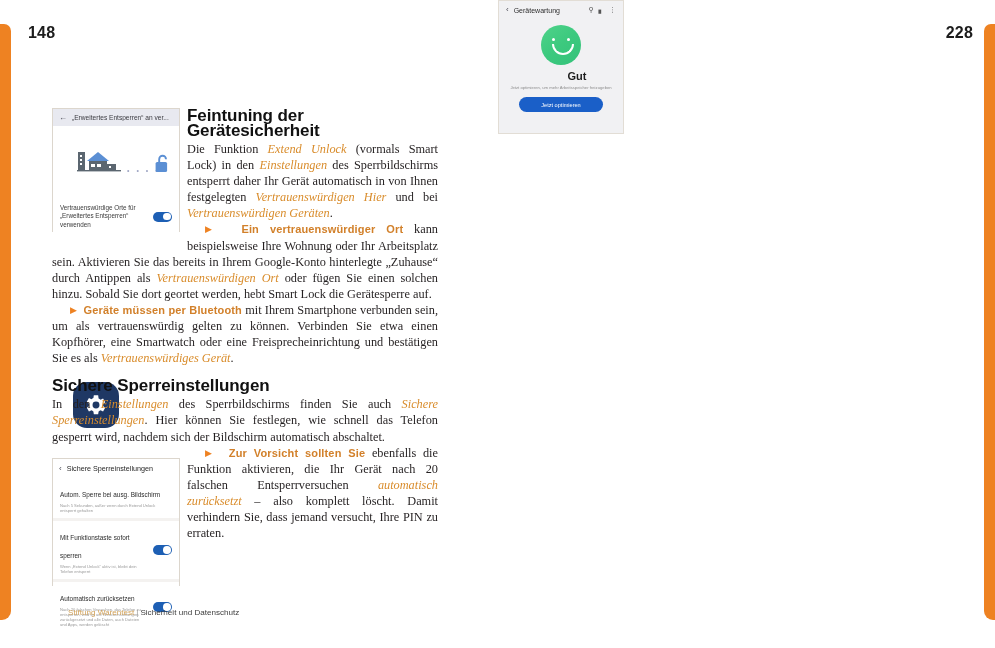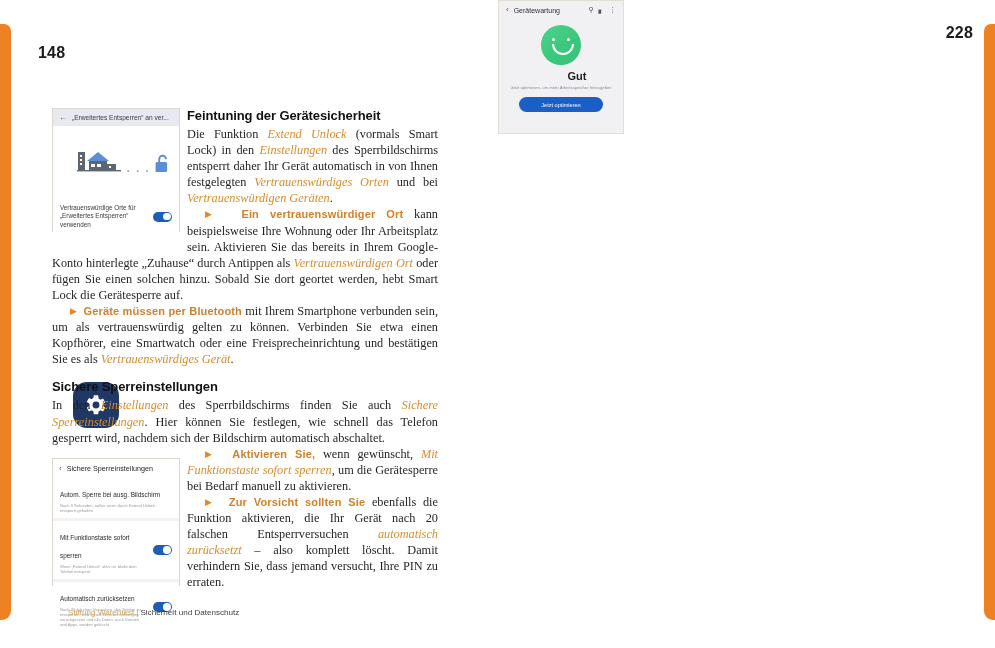--- a/index.html
+++ b/index.html
@@ -10,33 +10,33 @@
   }
   .page{position:absolute;inset:0;background:#fff;}
 
   
   .tab{position:absolute;background:#ee8222;}
   .tab-left{left:0;top:24px;width:11px;height:596px;border-top-right-radius:7px;border-bottom-right-radius:9px;}
   .tab-right{right:0;top:24px;width:11px;height:596px;border-top-left-radius:7px;border-bottom-left-radius:9px;}
 
   
   .folio{position:absolute;top:24px;font-family:"Liberation Sans",sans-serif;font-weight:bold;font-size:16px;color:#1c1c1c;letter-spacing:.2px;}
-  .folio-left{left:38px;margin-top:20px;}
+  .folio-left{left:28px;}
   .folio-right{right:22px;}
 
   
   .spread-left{position:absolute;left:0;top:0;width:497px;height:648px;}
   .spread-right{position:absolute;left:498px;top:0;width:497px;height:648px;}
 
   .col{position:absolute;font-size:12.3px;line-height:16.1px;color:#231f20;text-align:justify;}
   .col-left{left:52px;top:108px;width:386px;}
 
   h3.sub{
     font-family:"Liberation Sans",sans-serif;
-    font-weight:bold;font-size:13px;color:#111;margin:0 0 3px 0;line-height:15px;
+    font-weight:bold;font-size:17px;color:#111;margin:0 0 3px 0;line-height:15px;
     text-align:left;letter-spacing:-0.1px;
   }
   p{margin:0;text-align:justify;text-justify:inter-word;hyphens:manual;}
   .ital{font-style:italic;color:#d98c2b;}
   .lead{font-family:"Liberation Sans",sans-serif;font-weight:bold;color:#d2802a;font-size:11px;letter-spacing:.15px;}
   .arrow{color:#ee8222;font-size:9px;vertical-align:1px;letter-spacing:0;}
   .indent{text-indent:18px;}
 
   
   .shape-img-1{float:left;width:135px;height:140px;shape-outside:inset(0);margin:0 0 0 0;}
@@ -172,35 +172,34 @@
         <span class="tgl"></span>
       </div>
     </div>
 
     <div class="col col-left">
       <div class="shape-img-1"></div>
 
       <h3 class="sub">Feintuning der Gerätesicherheit</h3>
 
 
-      <p><span>Die Funktion </span><span class="ital">Extend Unlock</span><span> (vormals Smart Lock) in den </span><span class="ital">Einstellungen</span><span> des Sperrbildschirms entsperrt daher Ihr Gerät automatisch in von Ihnen festgelegten </span><span class="ital">Vertrauenswürdiges Orten</span><span> und bei </span><span class="ital">Vertrauenswürdigen Geräten</span><span>.</span></p>
+      <p><span>Die Funktion </span><span class="ital">Extend Unlock</span><span> (vormals Smart Lock) in den </span><span class="ital">Einstellungen</span><span> des Sperrbildschirms entsperrt daher Ihr Gerät automatisch in von Ihnen festgelegten </span><span class="ital">Vertrauenswürdigen Hier</span><span> und bei </span><span class="ital">Vertrauenswürdigen Geräten</span><span>.</span></p>
 
       <p class="indent"><span class="arrow">▶</span>&nbsp; <span class="lead">Ein vertrauenswürdiger Ort</span><span> kann beispielsweise Ihre Wohnung oder Ihr Arbeitsplatz sein. Aktivieren Sie das bereits in Ihrem Google-Konto hinterlegte „Zuhause“ durch Antippen als </span><span class="ital">Vertrauenswürdigen Ort</span><span> oder fügen Sie einen solchen hinzu. Sobald Sie dort geortet werden, hebt Smart Lock die Gerätesperre auf.</span></p>
 
       <p class="indent"><span class="arrow">▶</span>&nbsp; <span class="lead">Geräte müssen per Bluetooth</span><span> mit Ihrem Smartphone verbunden sein, um als vertrauenswürdig gelten zu können. Verbinden Sie etwa einen Kopfhörer, eine Smartwatch oder eine Freisprecheinrichtung und bestätigen Sie es als </span><span class="ital">Vertrauenswürdiges Gerät</span><span>.</span></p>
 
       <div style="height:12px"></div>
 
       <h3 class="sub">Sichere Sperreinstellungen</h3>
 
       <p><span>In den </span><span class="ital">Einstellungen</span><span> des Sperrbildschirms finden Sie auch </span><span class="ital">Sichere Sperreinstellungen</span><span>. Hier können Sie festlegen, wie schnell das Telefon gesperrt wird, nachdem sich der Bildschirm automatisch abschaltet.</span></p>
 
       <div class="shape-img-2"></div>
 
-      <p class="indent"><span class="arrow">▶</span>&nbsp; <span class="lead">Aktivieren Sie,</span><span> wenn gewünscht, </span><span class="ital">Mit Funktionstaste sofort sperren</span><span>, um die Gerätesperre bei Bedarf manuell zu aktivieren.</span></p>
 
       <p class="indent"><span class="arrow">▶</span>&nbsp; <span class="lead">Zur Vorsicht sollten Sie</span><span> ebenfalls die Funktion aktivieren, die Ihr Gerät nach 20 falschen Entsperrversuchen </span><span class="ital">automatisch zurücksetzt</span><span> – also komplett löscht. Damit verhindern Sie, dass jemand versucht, Ihre PIN zu erraten.</span></p>
     </div>
 
     <div class="footer">
       <span class="brand">Stiftung Warentest</span><span class="bar">|</span><span>Sicherheit und Datenschutz</span>
     </div>
   </div>
 
   <div class="spread-right">

